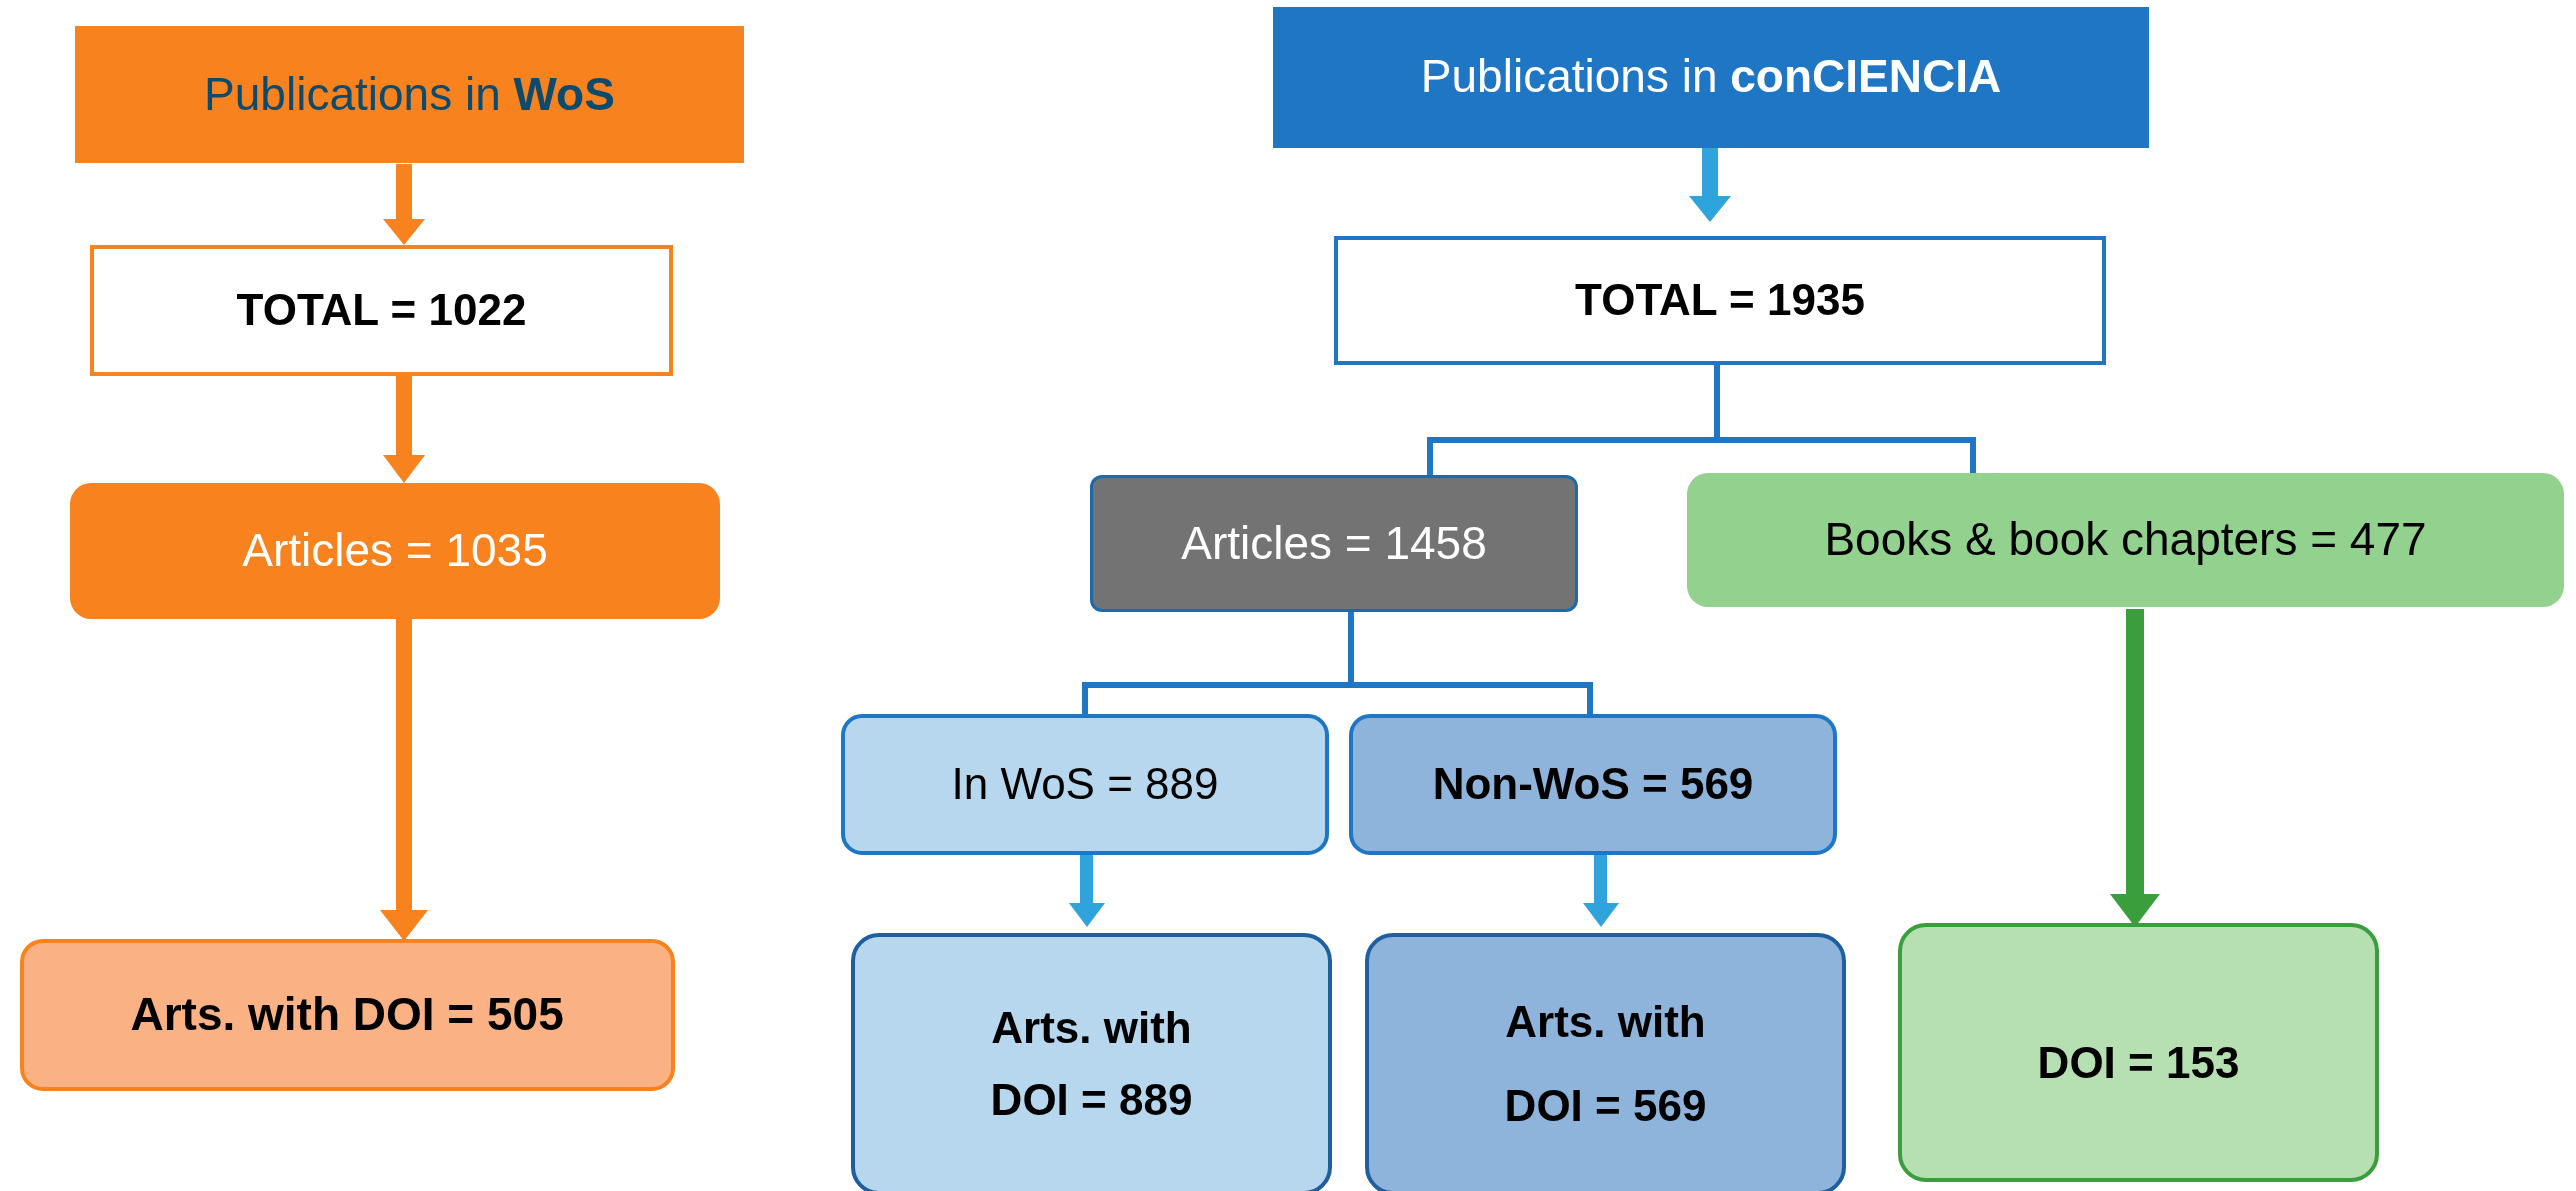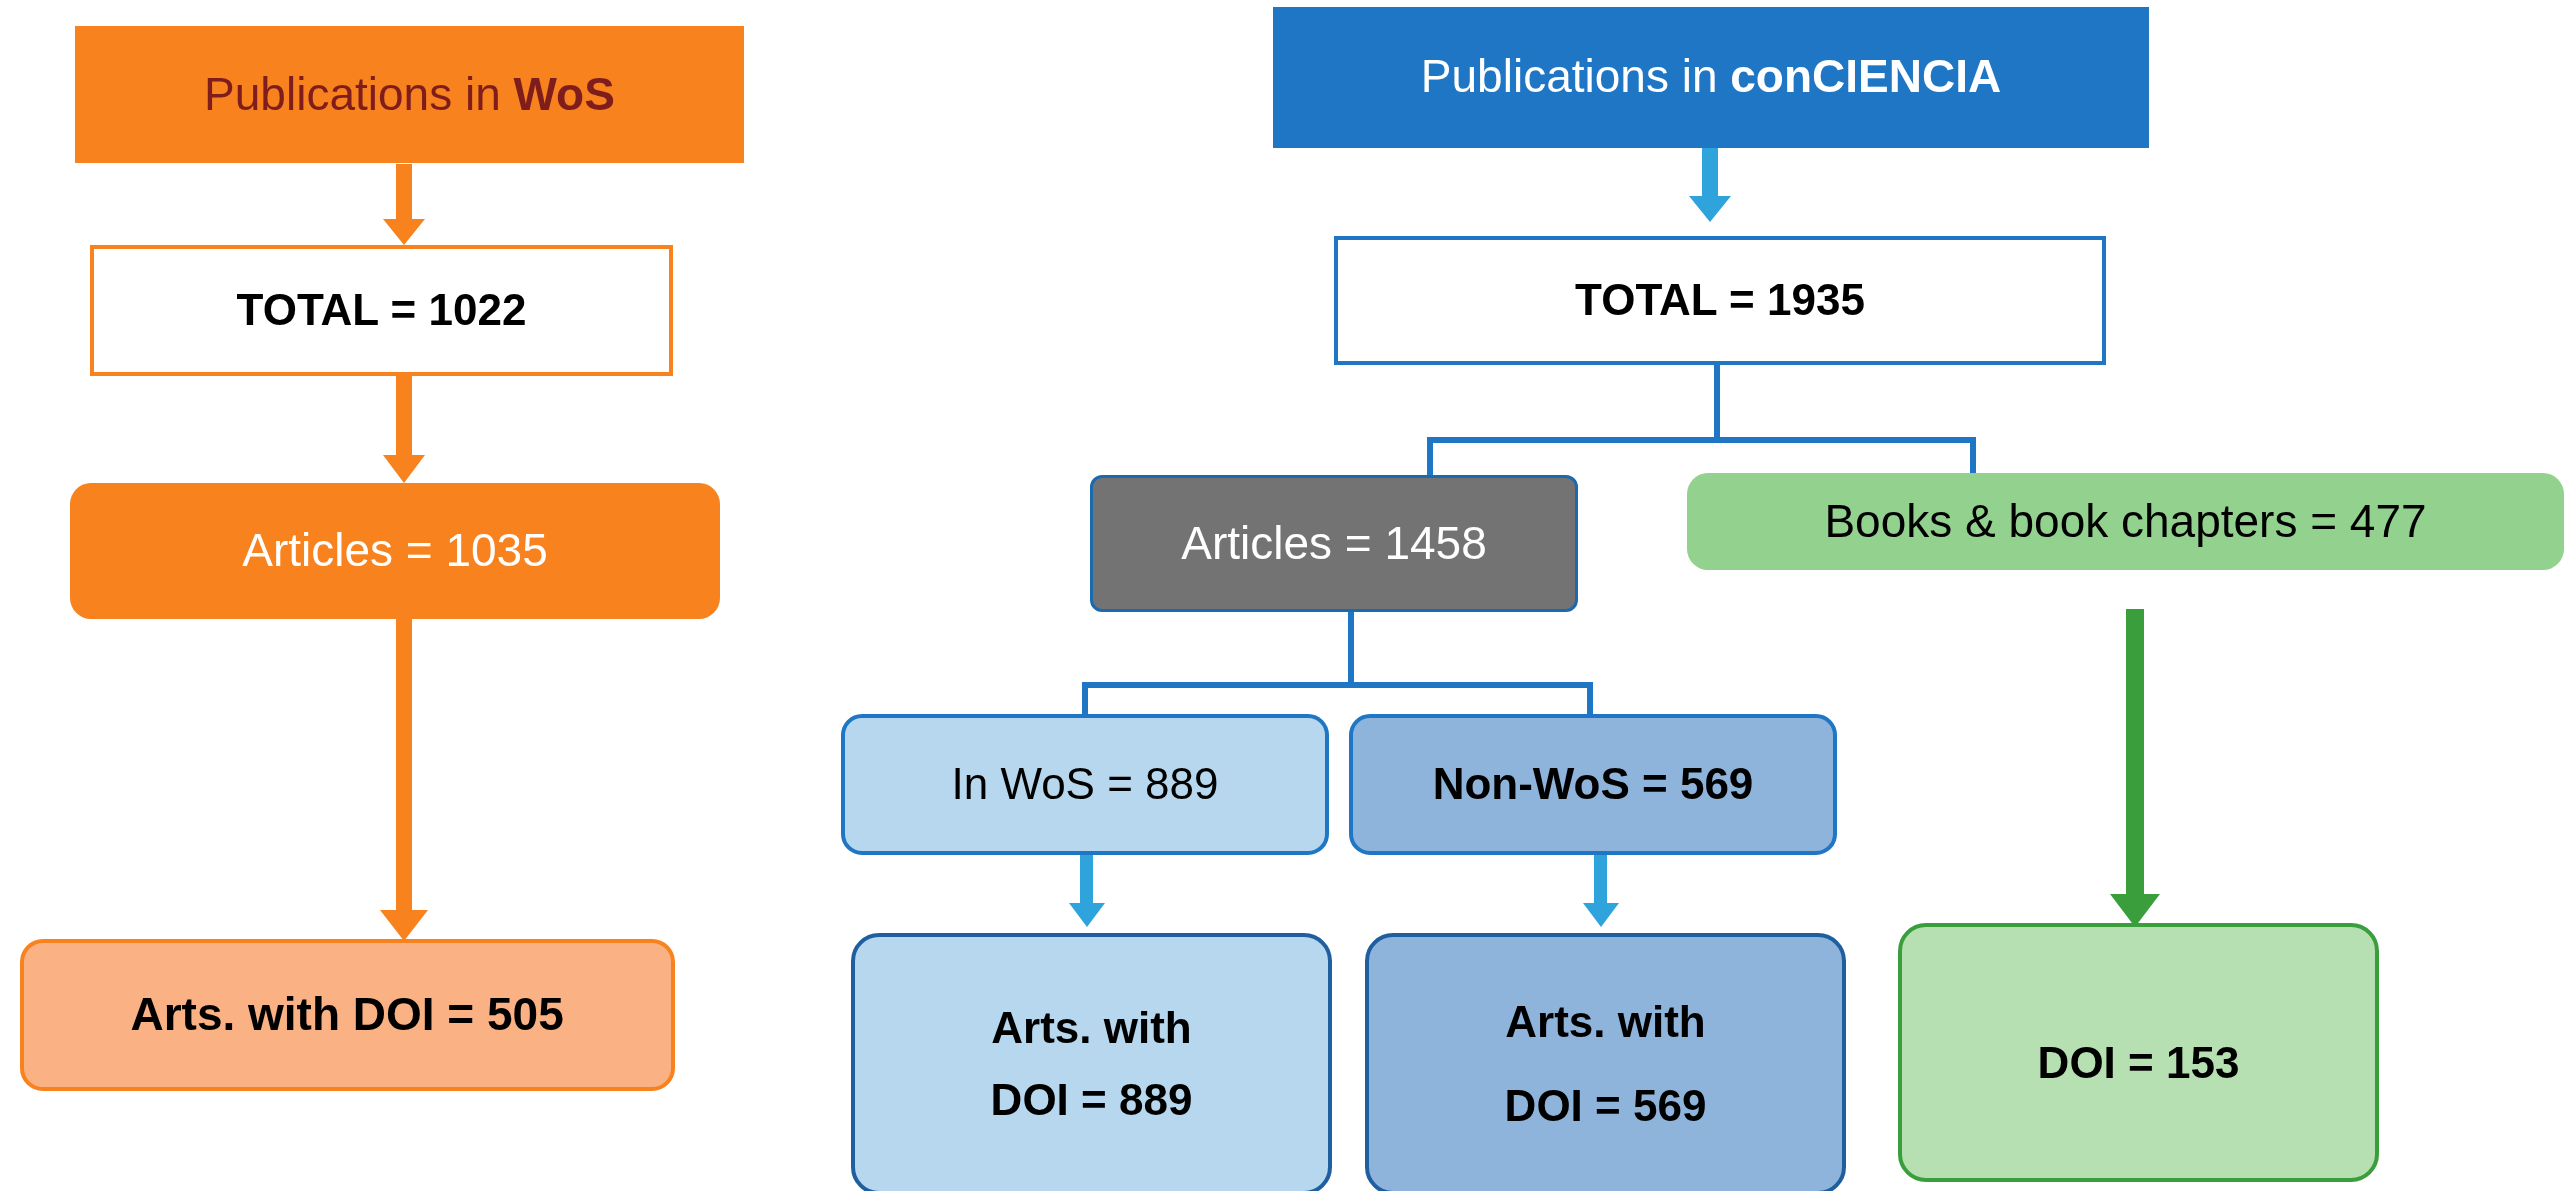--- a/index.html
+++ b/index.html
@@ -28,21 +28,21 @@
   }
   .node .lbl {
     display: block;
     width: 100%;
   }
 
   
   .n-wos-header {
     left: 75px;  top: 26px;  width: 669px; height: 137px;
     background: #F7821E;
-    color: #7f1d1d;
+    color: #0c4a6e;
     font-size: 46px;
     font-weight: 400;
   }
   .n-wos-header b { font-weight: 700; }
 
   .n-wos-total {
     left: 90px; top: 245px; width: 583px; height: 131px;
     background: #FFFFFF;
     border: 4.1px solid #F7821E;
     color: #000000;
@@ -92,21 +92,21 @@
     left: 1090px; top: 475px; width: 488px; height: 137px;
     background: #737373;
     border: 3.3px solid #1B6AAE;
     border-radius: 12px;
     color: #FFFFFF;
     font-size: 46px;
     font-weight: 400;
   }
 
   .n-cc-books {
-    left: 1687px; top: 473px; width: 877px; height: 97px;
+    left: 1687px; top: 473px; width: 877px; height: 134px;
     background: #92D18E;
     border-radius: 21px;
     color: #000000;
     font-size: 46px;
     font-weight: 400;
   }
 
   .n-inwos {
     left: 841px; top: 714px; width: 488px; height: 141px;
     background: #B6D7EE;

